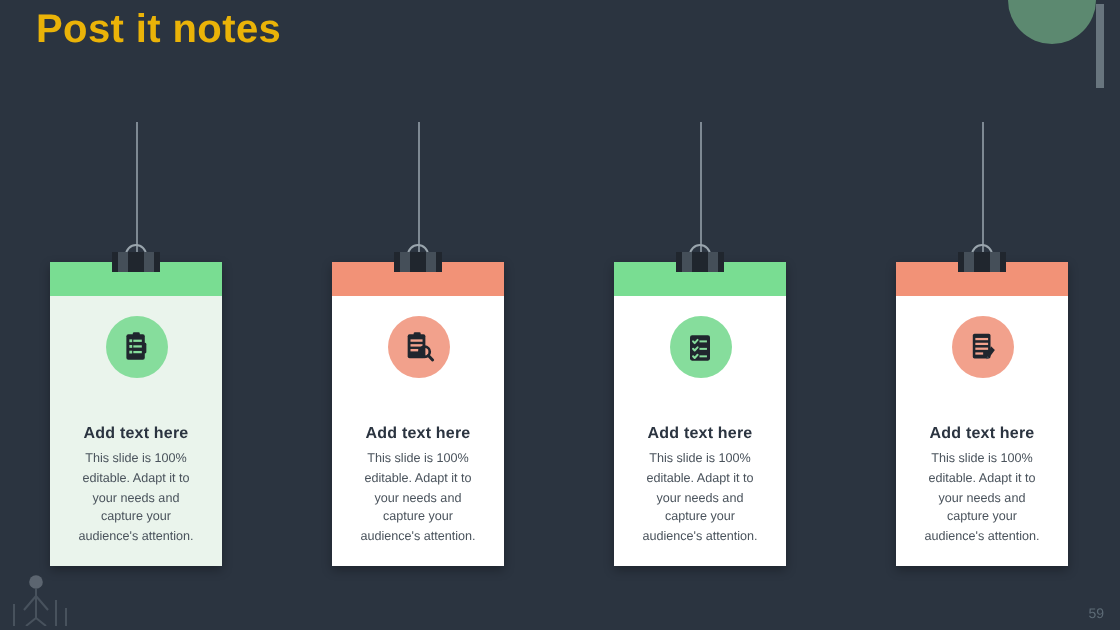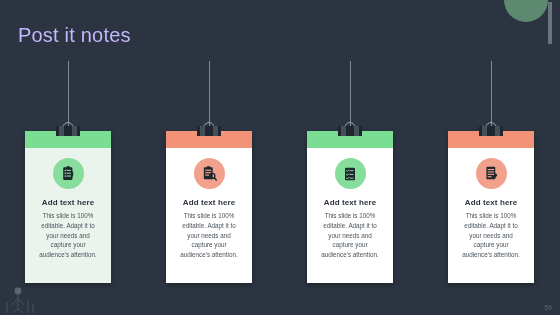--- a/index.html
+++ b/index.html
@@ -39,24 +39,24 @@
     width: 4px;
     height: 42px;
     background: #7e8b93;
     opacity: .75;
   }
 
   
   .title {
     position: absolute;
     left: 18px;
-    top: 24px;
+    top: 4px;
     font-size: 20px;
-    font-weight: normal;
-    color: #c4b5fd;
+    font-weight: bold;
+    color: #eab308;
     letter-spacing: .2px;
     white-space: nowrap;
   }
 
   
   .cards {
     position: absolute;
     left: 0;
     top: 0;
     width: 560px;
@@ -151,21 +151,21 @@
     border-radius: 50%;
     margin: 2px auto 0 auto;
     display: flex;
     align-items: center;
     justify-content: center;
   }
   .icon-circle.green  { background: #86dd9c; }
   .icon-circle.salmon { background: #f2a18c; }
 
   .note-title {
-    margin-top: 9px;
+    margin-top: 23px;
     font-size: 8px;
     font-weight: bold;
     color: #2b3440;
     letter-spacing: .1px;
   }
   .note-text {
     margin-top: 4px;
     font-size: 6.3px;
     line-height: 1.55;
     color: #4a535c;

